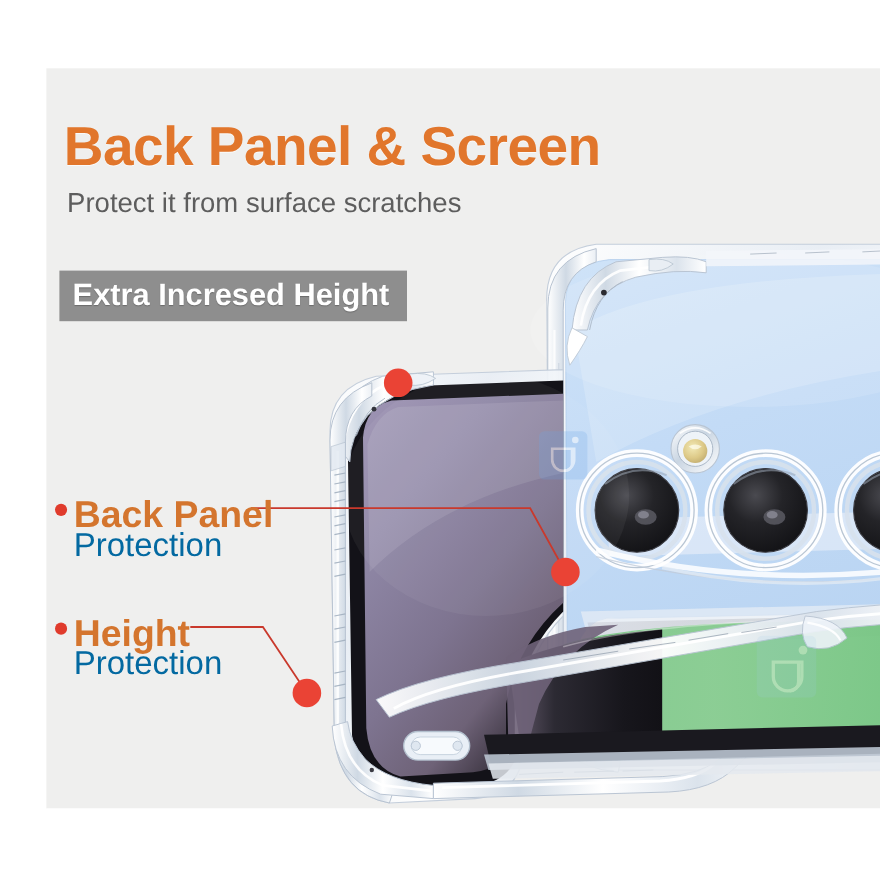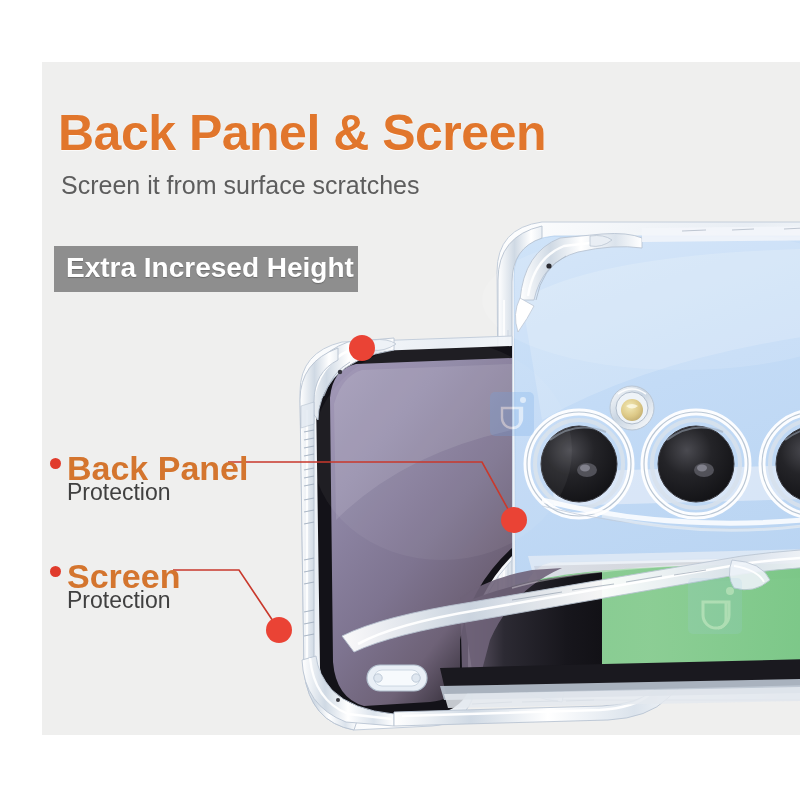--- a/index.html
+++ b/index.html
@@ -25,37 +25,37 @@
     white-space:nowrap;
   }
   .subtitle {
     position:absolute; left:19px; top:172px; z-index:20;
     font-size:25px; color:#5d5d5d; line-height:1.1; white-space:nowrap;
   }
   .badge {
     position:absolute; left:12px; top:246px; z-index:20;
     background:#8e8e8e; color:#ffffff;
     font-size:28px; font-weight:bold; line-height:1;
-    padding:8px 4px 10px 12px; white-space:nowrap;
+    padding:8px 16px 10px 12px; white-space:nowrap;
     text-shadow:0 1px 1px rgba(0,0,0,.25);
   }
 
   
   .callout { position:absolute; z-index:25; }
   .co-dot-sm {
     position:absolute; width:11px; height:11px; border-radius:50%;
     background:#e03b2c; left:0; top:7px;
   }
   .co-title {
     position:absolute; left:17px; top:0;
     font-size:34px; font-weight:bold; color:#d4752e; line-height:1; white-space:nowrap;
   }
   .co-sub {
     position:absolute; left:17px; top:30px;
-    font-size:23px; color:#404040; line-height:1; white-space:nowrap;
+    font-size:30px; color:#0369a1; line-height:1; white-space:nowrap;
   }
   #callout-back  { left:8px; top:451px; width:260px; height:62px; }
   #callout-screen{ left:8px; top:559px; width:260px; height:62px; }
 
   svg.leaders { position:absolute; inset:0; width:800px; height:800px; z-index:24; pointer-events:none; }
   .target-dot { fill:#ea4335; }
   .leader-line { stroke:#c9392c; stroke-width:1.6; fill:none; }
 
   
   #art { position:absolute; inset:0; width:800px; height:800px; z-index:10; }
@@ -336,29 +336,29 @@
     <path class="leader-line" d="M186,462 L440,462 L472,520"></path>
 
     <path class="leader-line" d="M131,570 L197,570 L237,630"></path>
 
     <circle class="target-dot" cx="320" cy="348" r="13"></circle>
     <circle class="target-dot" cx="472" cy="520" r="13"></circle>
     <circle class="target-dot" cx="237" cy="630" r="13"></circle>
   </svg>
 
   <div class="title">Back Panel &amp; Screen</div>
-  <div class="subtitle">Screen it from surface scratches</div>
+  <div class="subtitle">Protect it from surface scratches</div>
   <div class="badge">Extra Incresed Height</div>
 
   <div class="callout" id="callout-back">
     <span class="co-dot-sm"></span>
     <span class="co-title">Back Panel</span>
     <span class="co-sub">Protection</span>
   </div>
 
   <div class="callout" id="callout-screen">
     <span class="co-dot-sm"></span>
-    <span class="co-title">Screen</span>
+    <span class="co-title">Height</span>
     <span class="co-sub">Protection</span>
   </div>
 
   <div class="band-bottom"></div>
 </div>
 
 </body></html>

